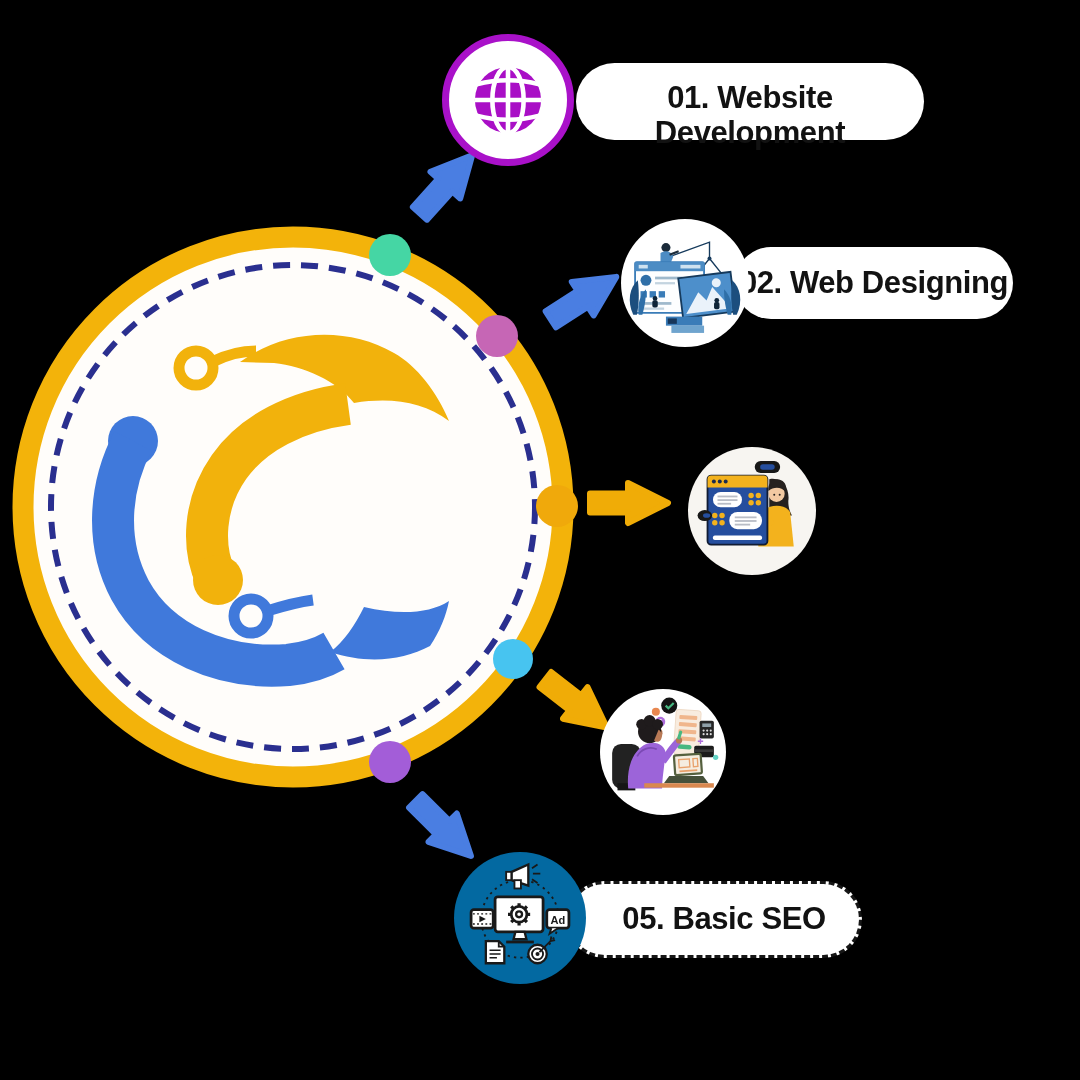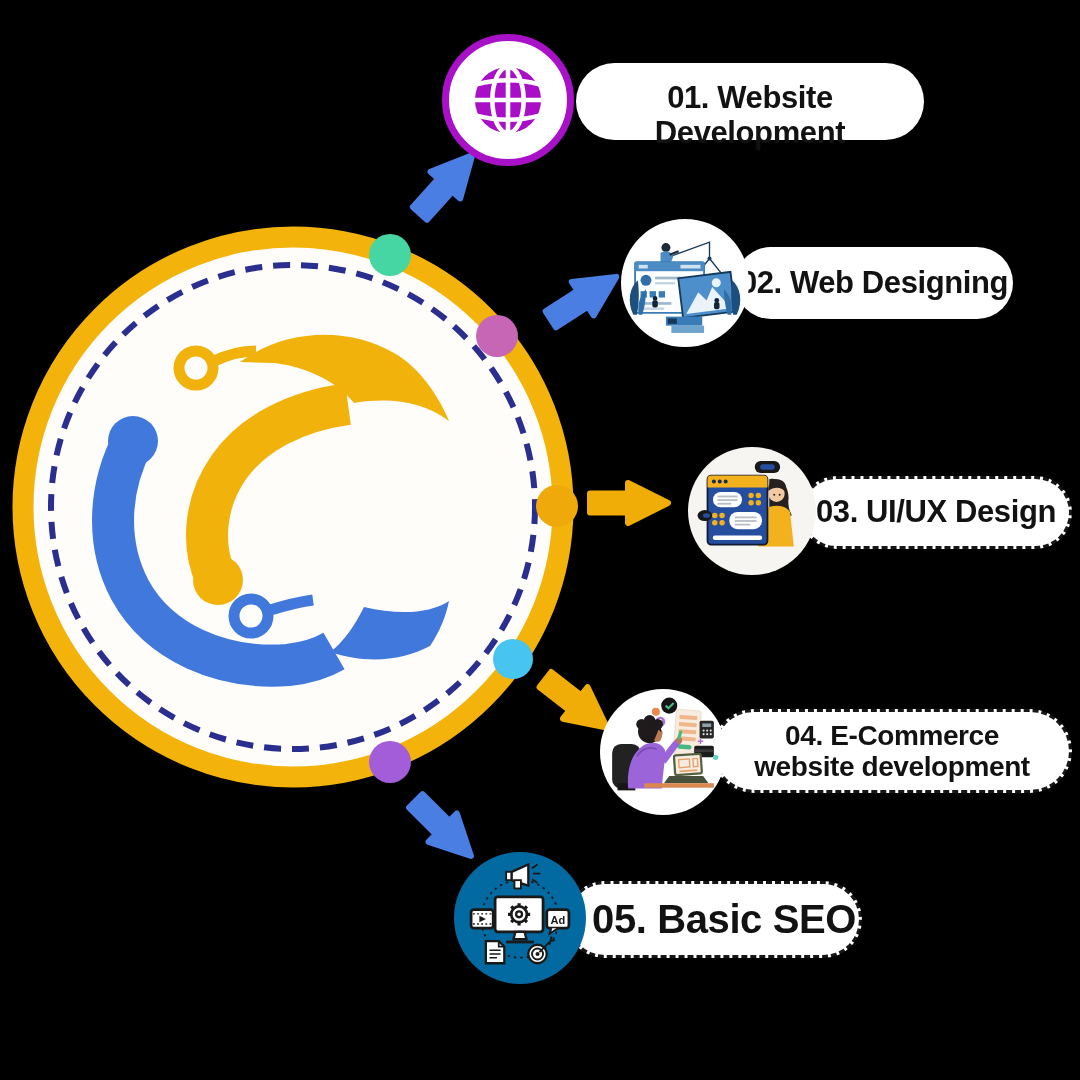--- a/index.html
+++ b/index.html
@@ -34,21 +34,21 @@
   #icon3 { left:688px; top:447px; width:128px; height:128px; background:#F7F5F1; }
   #pill3 { left:800px; top:476px; width:272px; height:73px; border-radius:37px; }
   #pill3 span { font-size:31px; }
   
   #icon4 { left:600px; top:689px; width:126px; height:126px; }
   #pill4 { left:712px; top:709px; width:360px; height:84px; border-radius:42px; }
   #pill4 span { font-size:28px; width:320px; }
   
   #icon5 { left:454px; top:852px; width:132px; height:132px; background:#0369a1; }
   #pill5 { left:566px; top:881px; width:296px; height:77px; border-radius:39px; }
-  #pill5 span { font-size:40px;margin-left:20px; }
+  #pill5 span { font-size:31px;margin-left:20px; }
 </style>
 </head>
 <body>
 
 <div class="canvas">
 
   <svg class="decor" width="1080" height="1080" viewBox="0 0 1080 1080">
 
     <circle cx="293" cy="507" r="270" fill="#FFFDFA" stroke="#F3B30A" stroke-width="21"></circle>
     <circle cx="293" cy="507" r="242" fill="none" stroke="#2A2F8F" stroke-width="6" stroke-dasharray="17 11"></circle>
@@ -192,23 +192,20 @@
       <rect x="40" y="66" width="36" height="19" rx="9" fill="#FFFFFF"></rect>
       <rect x="46" y="71" width="24" height="2" fill="#B9BDC6"></rect>
       <rect x="46" y="75" width="24" height="2" fill="#B9BDC6"></rect>
       <rect x="46" y="79" width="17" height="2" fill="#B9BDC6"></rect>
       <rect x="22" y="92" width="54" height="5" rx="2" fill="#FFFFFF"></rect>
 
       <ellipse cx="13" cy="70" rx="8" ry="6" fill="#181818"></ellipse>
       <ellipse cx="15" cy="70" rx="4" ry="2.5" fill="#254E9E"></ellipse>
     </svg>
   </div>
-  <div class="pill dashed" id="pill3">
-    <span>03. UI/UX Design</span>
-  </div>
 
   <div class="icon-circle" id="icon4">
     <svg width="116" height="116" viewBox="0 0 130 130">
 
       <rect x="8" y="56" width="32" height="50" rx="10" fill="#222222"></rect>
       <rect x="14" y="100" width="20" height="8" fill="#161616"></rect>
 
       <g transform="rotate(4 92 46)">
         <rect x="78" y="18" width="28" height="50" rx="3" fill="#F8ECDF" stroke="#EED9C4"></rect>
         <rect x="82" y="24" width="20" height="4.5" rx="1" fill="#F0B68C"></rect>
@@ -254,23 +251,20 @@
       <g transform="rotate(-4 92 80)">
         <rect x="78" y="68" width="30" height="22" rx="2" fill="#F5EDE0" stroke="#55603E" stroke-width="2.5"></rect>
         <rect x="83" y="73" width="12" height="9" fill="none" stroke="#E8A16B" stroke-width="1.5"></rect>
         <rect x="99" y="73" width="5" height="9" fill="none" stroke="#E8A16B" stroke-width="1.5"></rect>
         <rect x="83" y="85" width="20" height="2" fill="#E8A16B"></rect>
       </g>
       <polygon points="72,92 110,92 116,100 66,100" fill="#46503A"></polygon>
       <rect x="44" y="100" width="78" height="5" fill="#D9884F"></rect>
     </svg>
   </div>
-  <div class="pill dashed" id="pill4">
-    <span>04. E-Commerce website development</span>
-  </div>
 
   <div class="icon-circle" id="icon5">
     <svg width="120" height="120" viewBox="0 0 130 130">
       <circle cx="65" cy="66" r="42" fill="none" stroke="#191919" stroke-width="2" stroke-dasharray="2.5 4.5"></circle>
 
       <g stroke="#191919" fill="#FFFFFF">
         <rect x="50" y="15" width="6" height="9" stroke-width="2"></rect>
         <polygon points="56,15 74,7 74,30 56,24" stroke-width="2.5"></polygon>
         <rect x="59" y="24" width="7" height="9" stroke-width="2"></rect>
         <path d="M 78,11 L 84,7 M 79,17 L 87,17 M 78,23 L 84,27" stroke-width="2" fill="none"></path>

